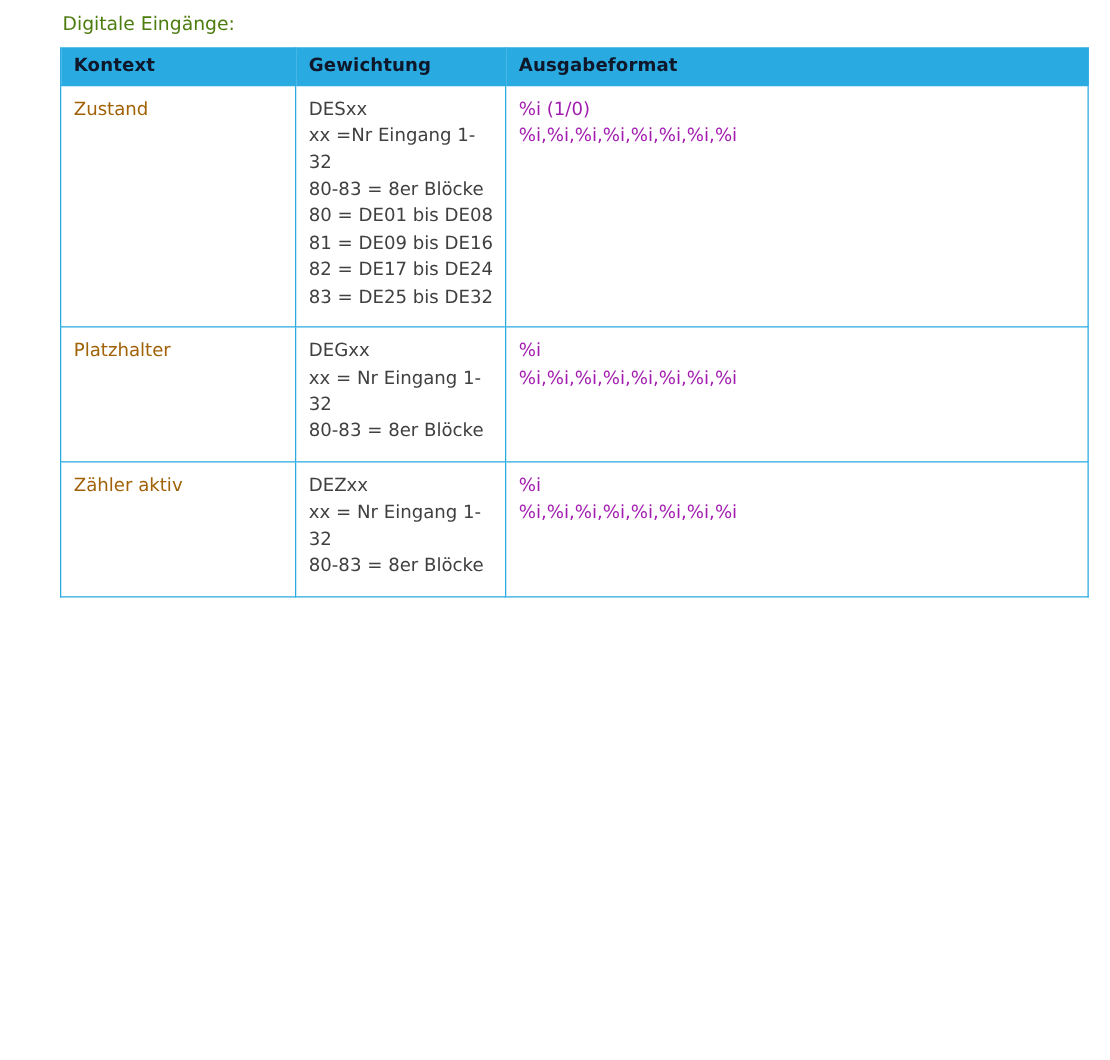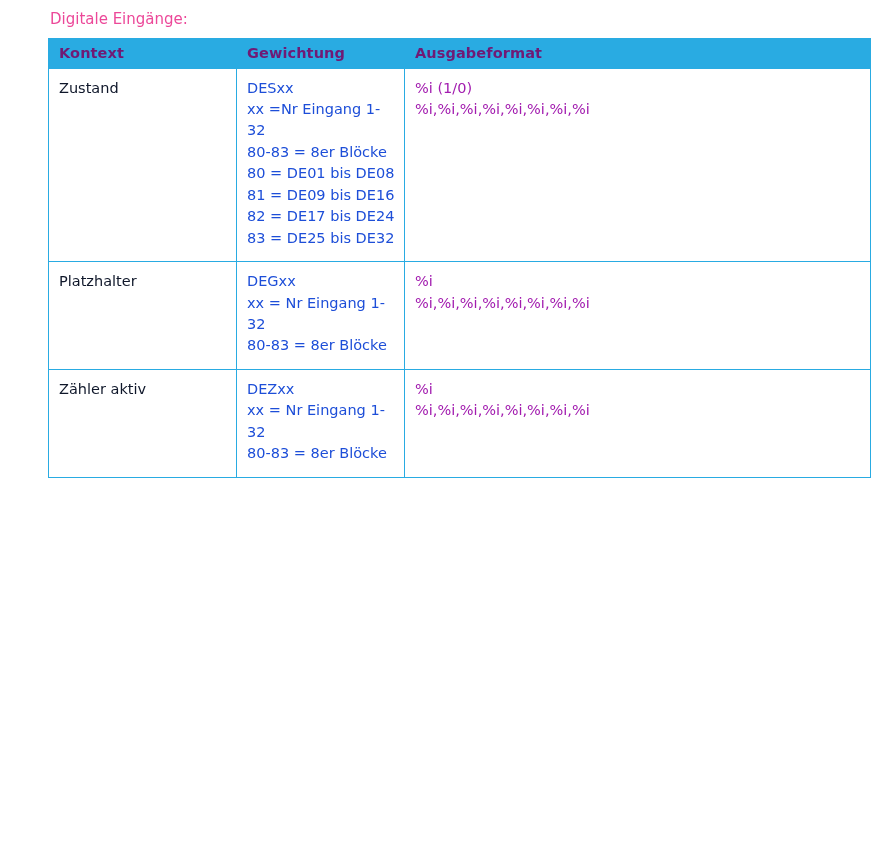--- a/index.html
+++ b/index.html
@@ -13,56 +13,56 @@
     font-family: "DejaVu Sans", sans-serif;
     color: #1a1a1a;
     overflow: hidden;
   }
   .page {
     padding: 6px 18px 0 48px;
     box-sizing: border-box;
   }
   .caption {
     font-size: 15px;
-    color: #ec4899;
+    color: #4d7c0f;
     margin: 4px 0 8px 2px;
     line-height: 1.3;
   }
   table.ph-table {
     border-collapse: collapse;
     width: 822px;
     table-layout: fixed;
     font-size: 14.5px;
   }
   table.ph-table col.c1 { width: 188px; }
   table.ph-table col.c2 { width: 168px; }
   table.ph-table col.c3 { width: 466px; }
 
   table.ph-table th {
     background: #29ABE2;
-    color: #701a75;
+    color: #0f172a;
     text-align: left;
     font-weight: bold;
     font-size: 14.5px;
     padding: 6px 8px 7px 10px;
     border: 1px solid #29ABE2;
     vertical-align: middle;
     letter-spacing: 0.1px;
   }
   table.ph-table td {
     border: 1px solid #29ABE2;
     vertical-align: top;
     padding: 9px 8px 12px 10px;
     line-height: 1.48;
   }
   td.ctx {
-    color: #0f172a;
+    color: #a16207;
   }
   td.ph {
-    color: #1d4ed8;
+    color: #404040;
     white-space: pre-line;
   }
   td.fmt {
     color: #a21caf;
     white-space: pre-line;
     padding-top: 24px;
   }
 </style>
 </head>
 <body>

